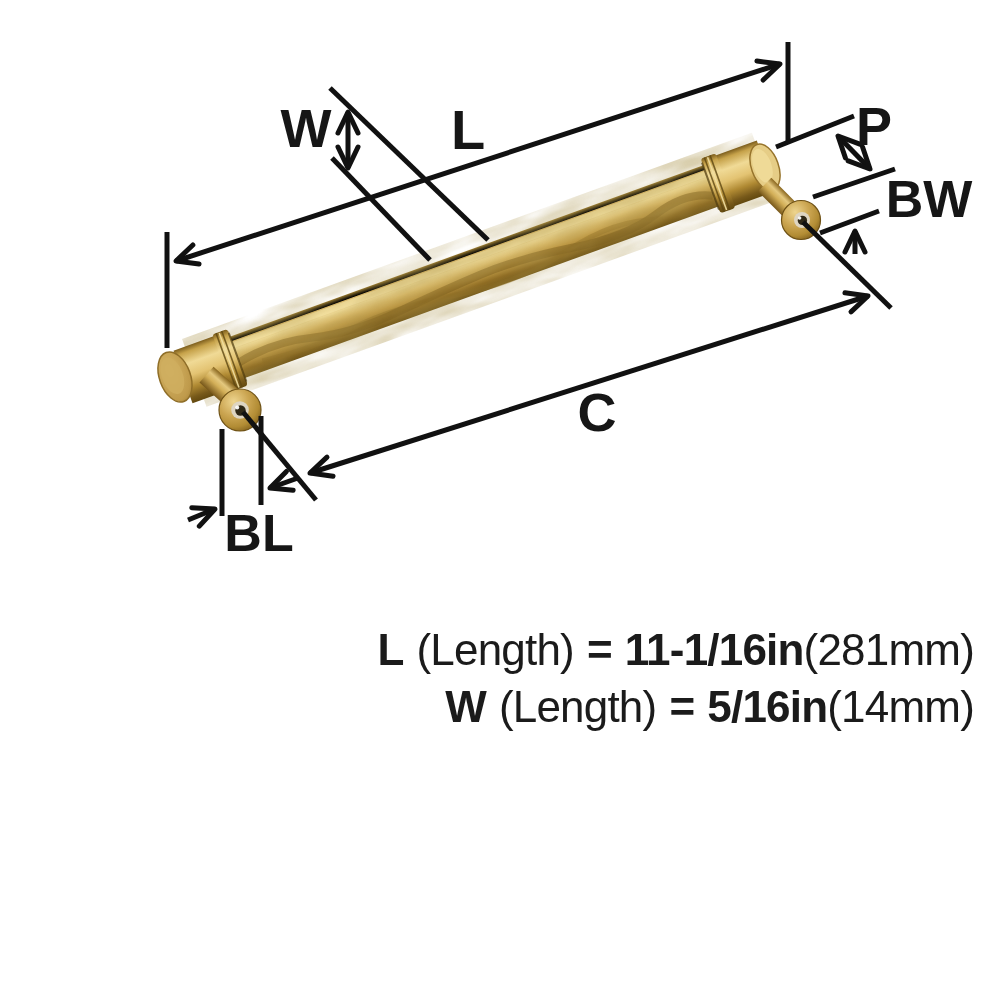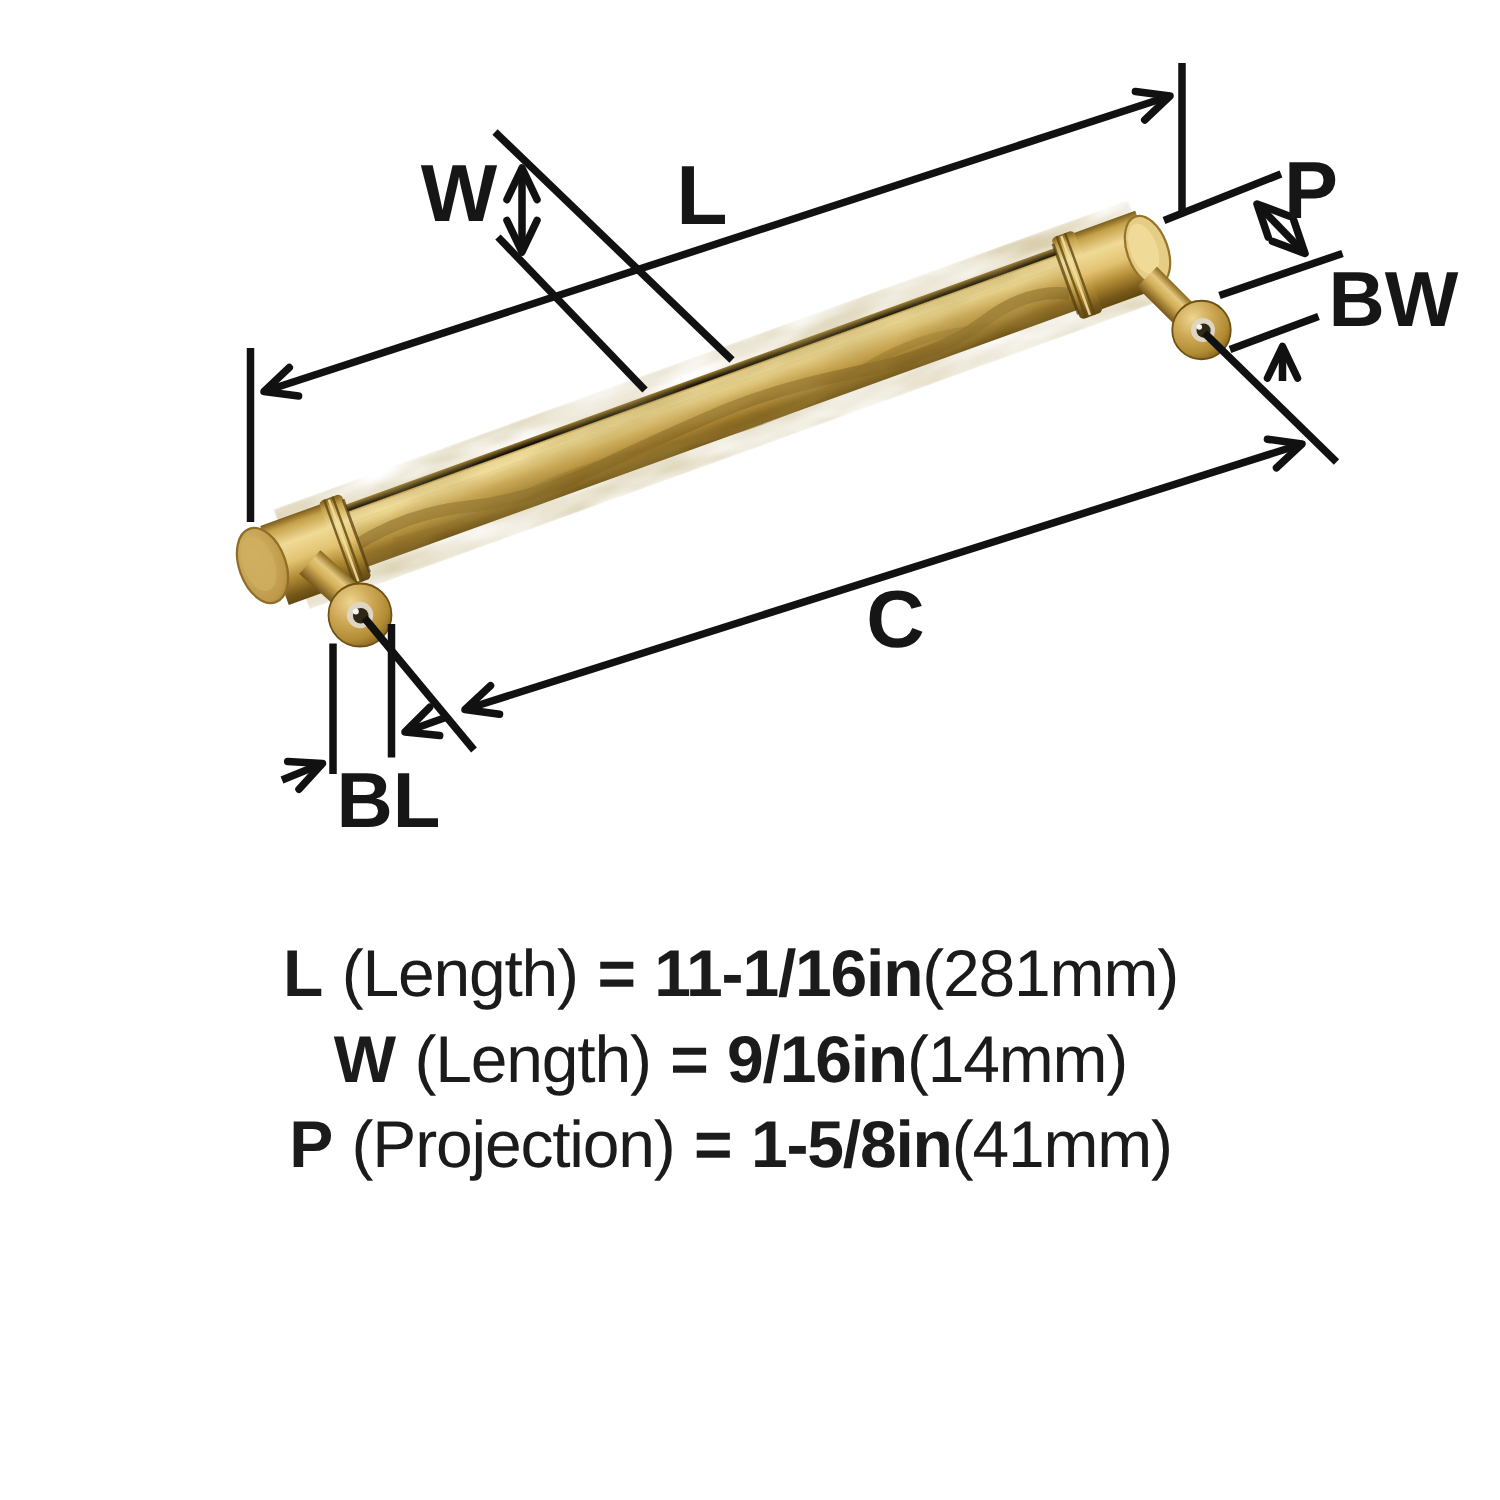--- a/index.html
+++ b/index.html
@@ -7,21 +7,21 @@
     position:relative;width:1000px;height:1000px;background:#ffffff;overflow:hidden;
     font-family:"Liberation Sans", sans-serif;
   }
   .diagram-svg{position:absolute;top:0;left:0;}
   .dim-label{
     font-family:"Liberation Sans", sans-serif;
     font-weight:bold;fill:#161616;
   }
   .specs{
     position:absolute;top:622px;left:0;width:974px;
-    text-align:center;color:#1b1b1b;
+    text-align:right;color:#1b1b1b;
     font-size:44px;line-height:56.8px;letter-spacing:-0.8px;
     white-space:nowrap;
   }
   .spec-line{height:56.8px;}
   .spec-line .b{font-weight:bold;}
   .spec-line .r{font-weight:normal;}
   .gap{margin-left:13px;}
 </style>
 </head>
 <body>
@@ -185,20 +185,17 @@
     <text class="dim-label" x="929" y="217" font-size="52" text-anchor="middle">BW</text>
     <text class="dim-label" x="597" y="431" font-size="54" text-anchor="middle">C</text>
     <text class="dim-label" x="259" y="551" font-size="52" text-anchor="middle">BL</text>
   </svg>
 
   <div class="specs">
     <div class="spec-line">
       <span class="b">L</span><span class="r gap">(Length)</span><span class="b gap">=</span><span class="b gap">11-1/16in</span><span class="r">(281mm)</span>
     </div>
     <div class="spec-line">
-      <span class="b">W</span><span class="r gap">(Length)</span><span class="b gap">=</span><span class="b gap">9/16in</span><span class="r">(14mm)</span>
-    </div>
-    <div class="spec-line">
-      <span class="b">P</span><span class="r gap">(Projection)</span><span class="b gap">=</span><span class="b gap">1-5/8in</span><span class="r">(41mm)</span>
+      <span class="b">W</span><span class="r gap">(Length)</span><span class="b gap">=</span><span class="b gap">5/16in</span><span class="r">(14mm)</span>
     </div>
   </div>
 
 </div>
 
 </body></html>

